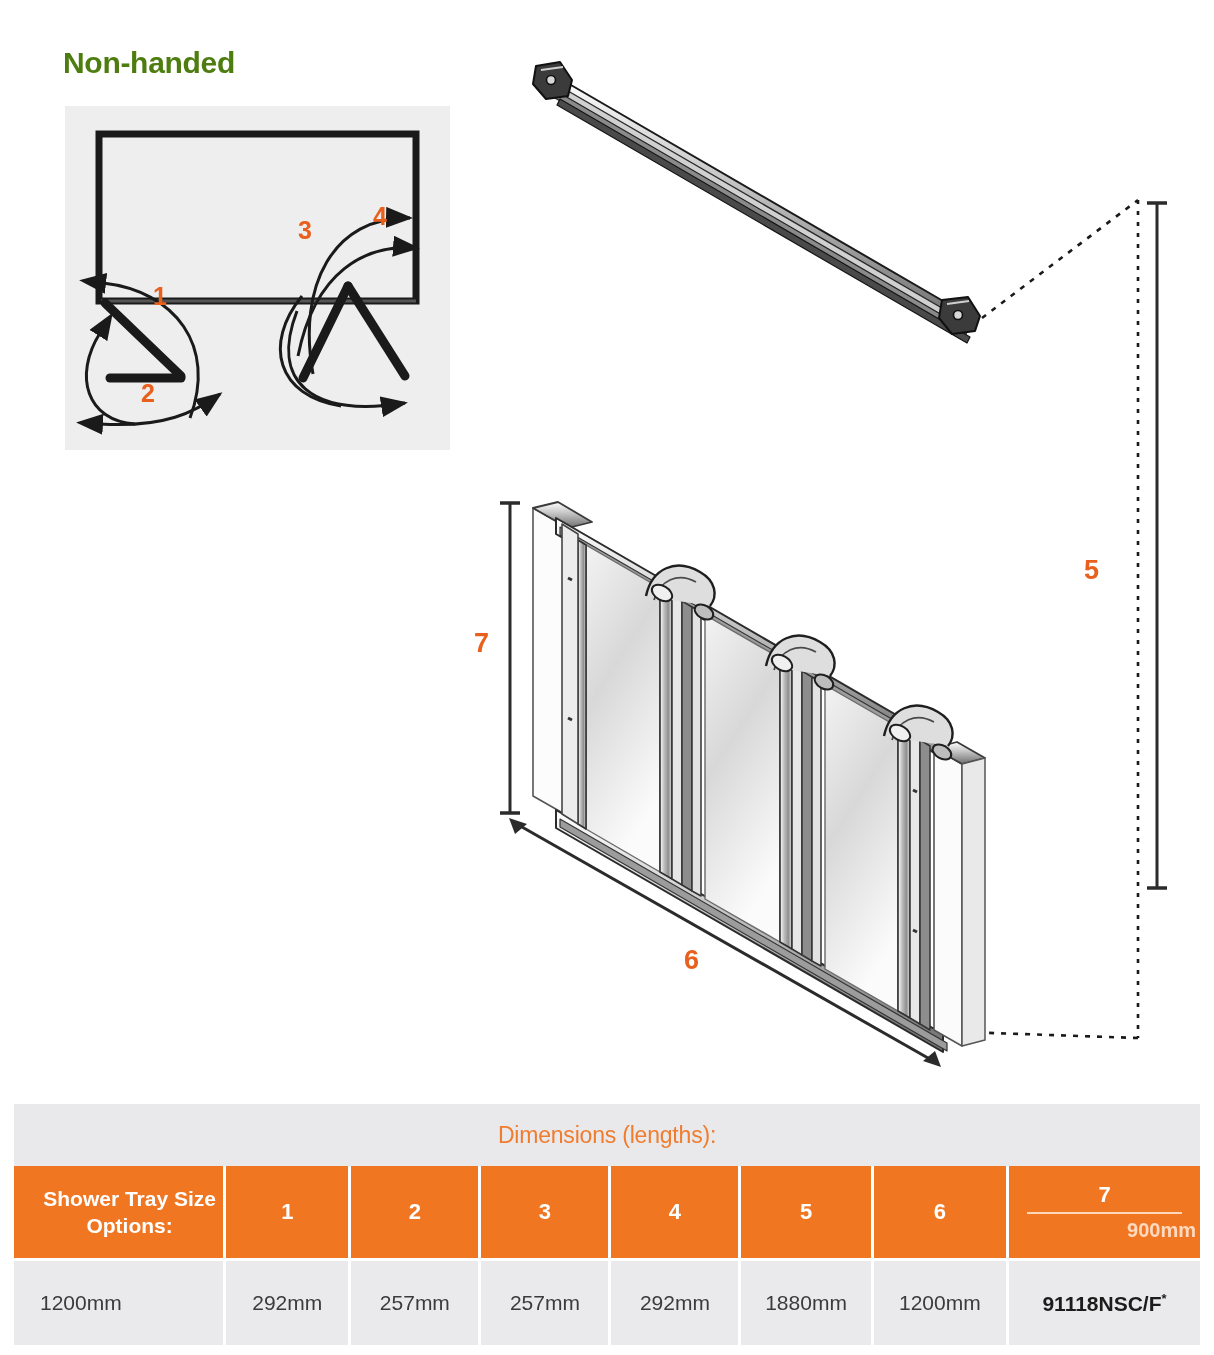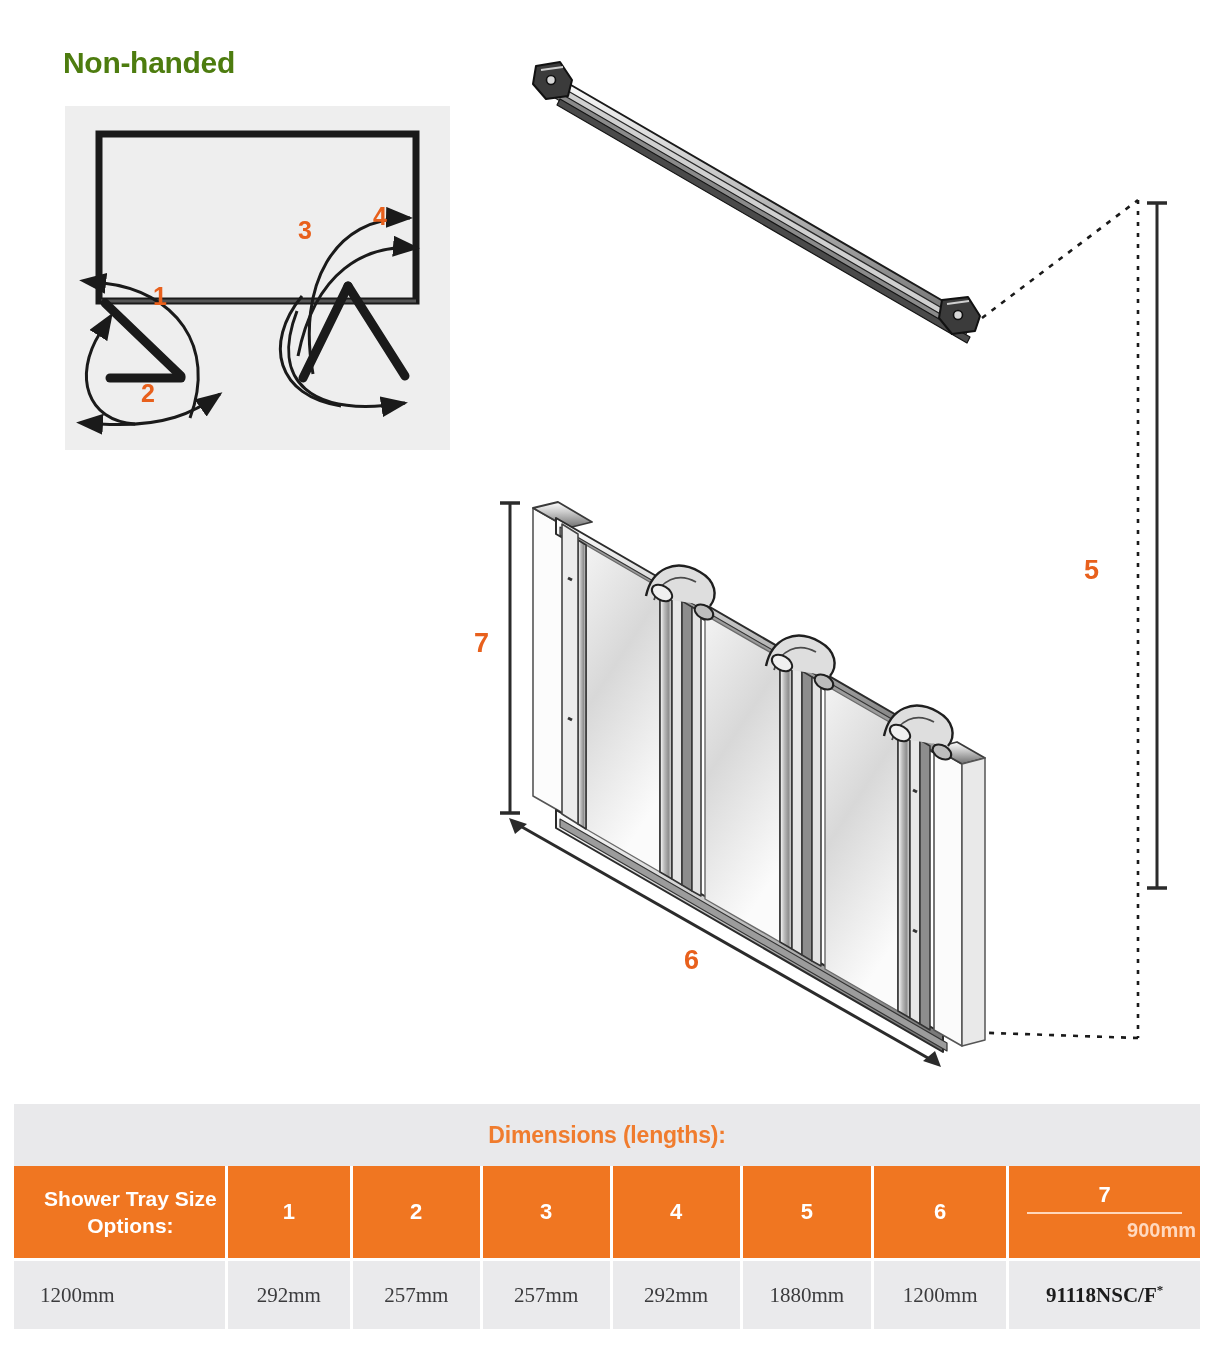--- a/index.html
+++ b/index.html
@@ -73,21 +73,21 @@
     top: 1104px;
     width: 1186px;
     border-collapse: separate;
     border-spacing: 0;
     font-size: 20px;
   }
   #dimension-table .title-band {
     background: #e9e9eb;
     text-align: center;
     color: #f07c2e;
-    font-weight: bold;
+    font-weight: normal;
     font-size: 23px;
     height: 62px;
     padding: 0;
     letter-spacing: -0.2px;
   }
   #dimension-table th.head-cell {
     background: #f07621;
     color: #ffffff;
     font-weight: bold;
     text-align: center;
@@ -105,23 +105,22 @@
     line-height: 1.3;
   }
   #dimension-table th.head-num { font-size: 22px; }
   #dimension-table td.data-cell {
     background: #eaeaec;
     color: #3b3b3d;
     text-align: center;
     vertical-align: middle;
     height: 52px;
     border-right: 3px solid #ffffff;
-    padding: 8px 4px;
+    padding: 16px 4px;
     font-size: 21px;
-    font-family: Liberation Serif, serif;
   }
   #dimension-table td.data-cell:last-child { border-right: none; margin-left: 11px; }
   #dimension-table td.row-label-cell {
     text-align: left;
     padding-left: 26px;
   }
   #dimension-table td.code-cell {
     font-weight: bold;
     color: #1c1c1c;
   }

